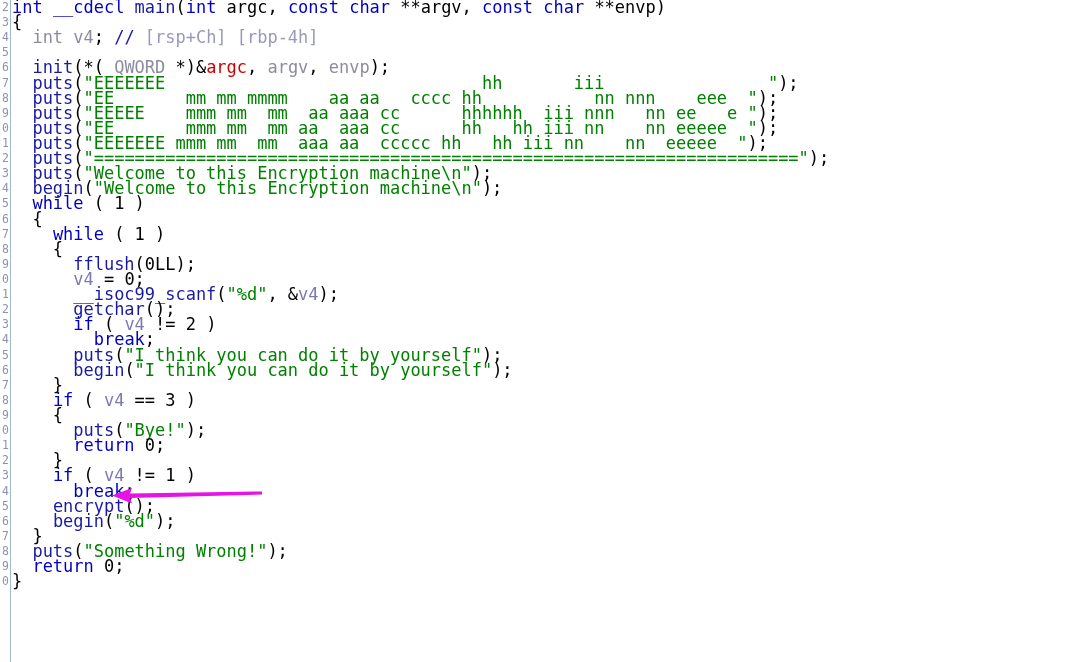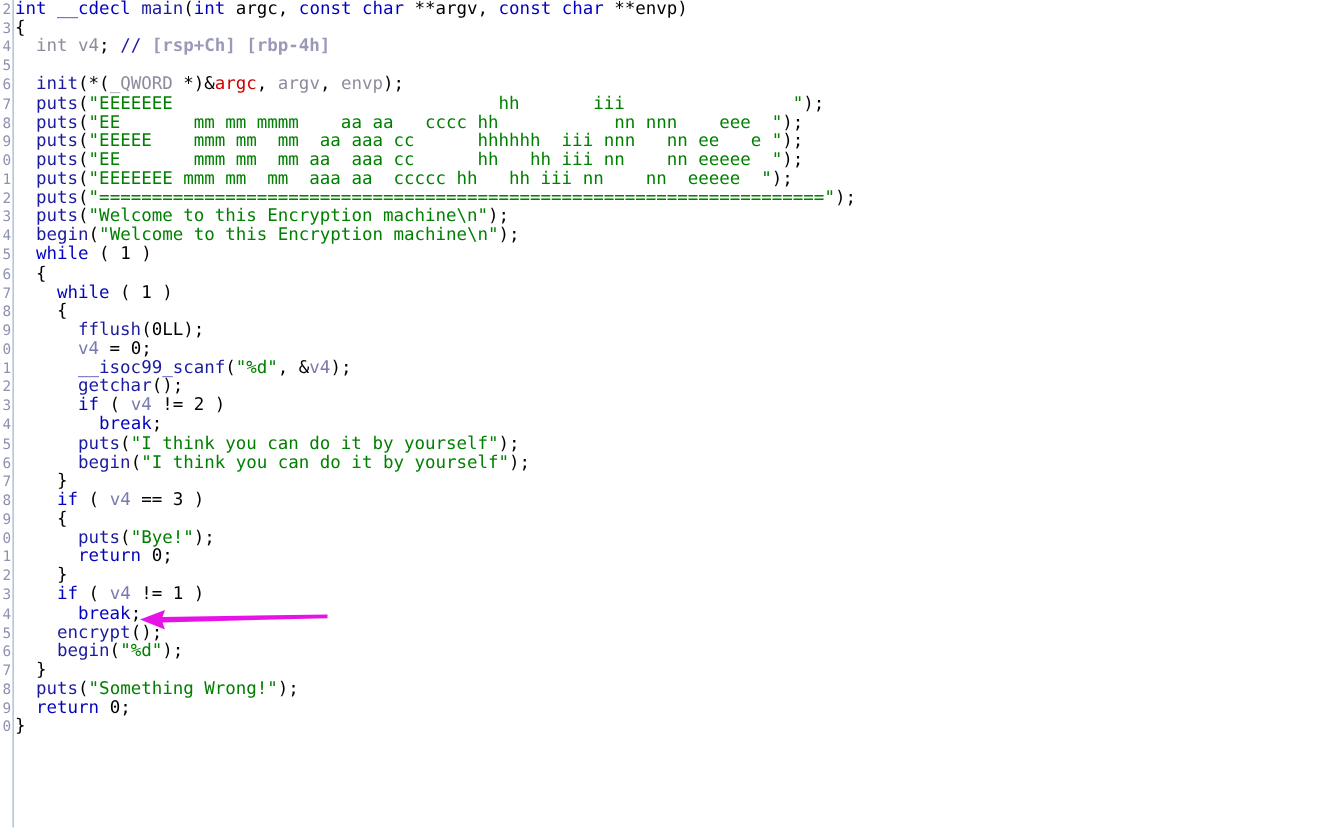--- a/index.html
+++ b/index.html
@@ -50,41 +50,41 @@
     overflow: hidden;
   }
 
   
   #code-area {
     position: absolute;
     left: 12px;
     top: 0;
     width: 1056px;
     height: 662px;
-    font-size: 14px;
+    font-size: 17px;
     line-height: 15.12px;
     white-space: pre;
   }
   .code-line {
     height: 15.12px;
     white-space: pre;
     letter-spacing: -0.02px;
   }
 
   
   .tok-kw      { color: #0000c0; }   
   .tok-fn      { color: #1a1aa0; }   
   .tok-str     { color: #008000; }   
   .tok-num     { color: #000000; }   
   .tok-punct   { color: #000000; }   
   .tok-var     { color: #7a7ab0; }   
   .tok-gray    { color: #8c8c9e; }   
   .tok-arg-hl  { color: #d00000; }   
   .tok-comment { color: #1a1aa0; }   
-  .tok-cmt-dim { color: #9a9ab8; font-weight: bold; }   
+  .tok-cmt-dim { color: #9a9ab8; }   
 
   
   #annotation-arrow {
     position: absolute;
     left: 110px;
     top: 482px;
     width: 155px;
     height: 28px;
     pointer-events: none;
   }

